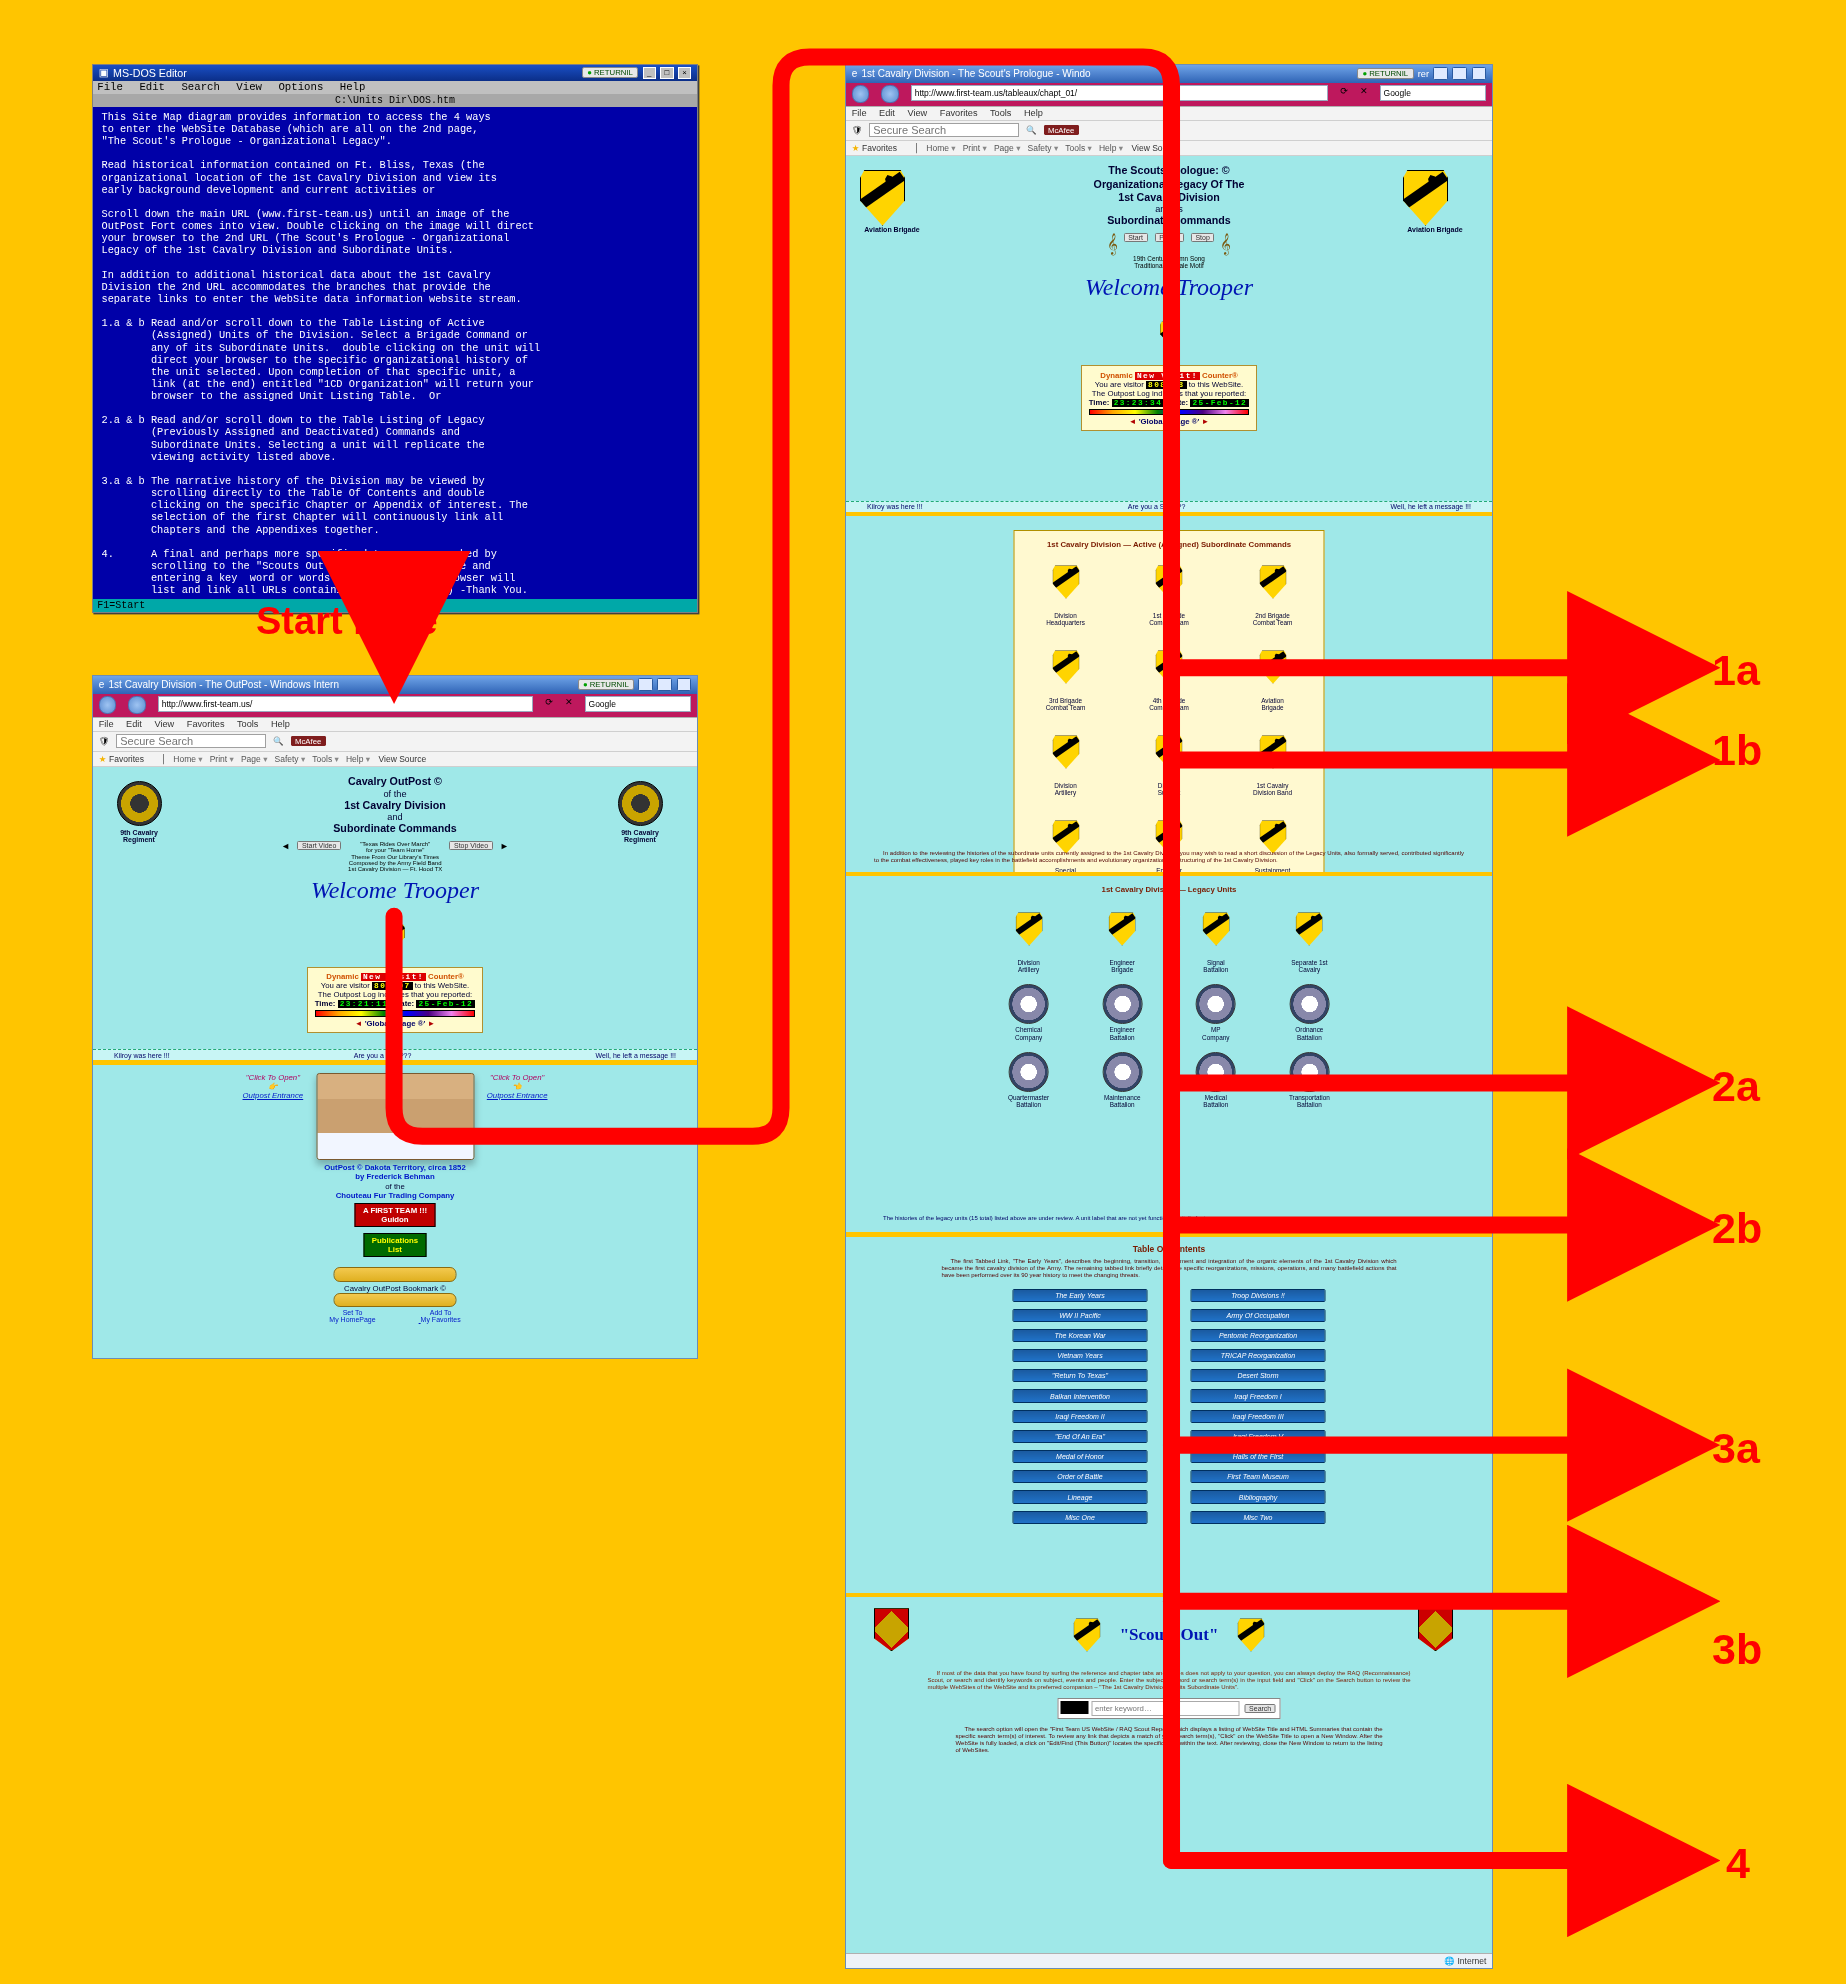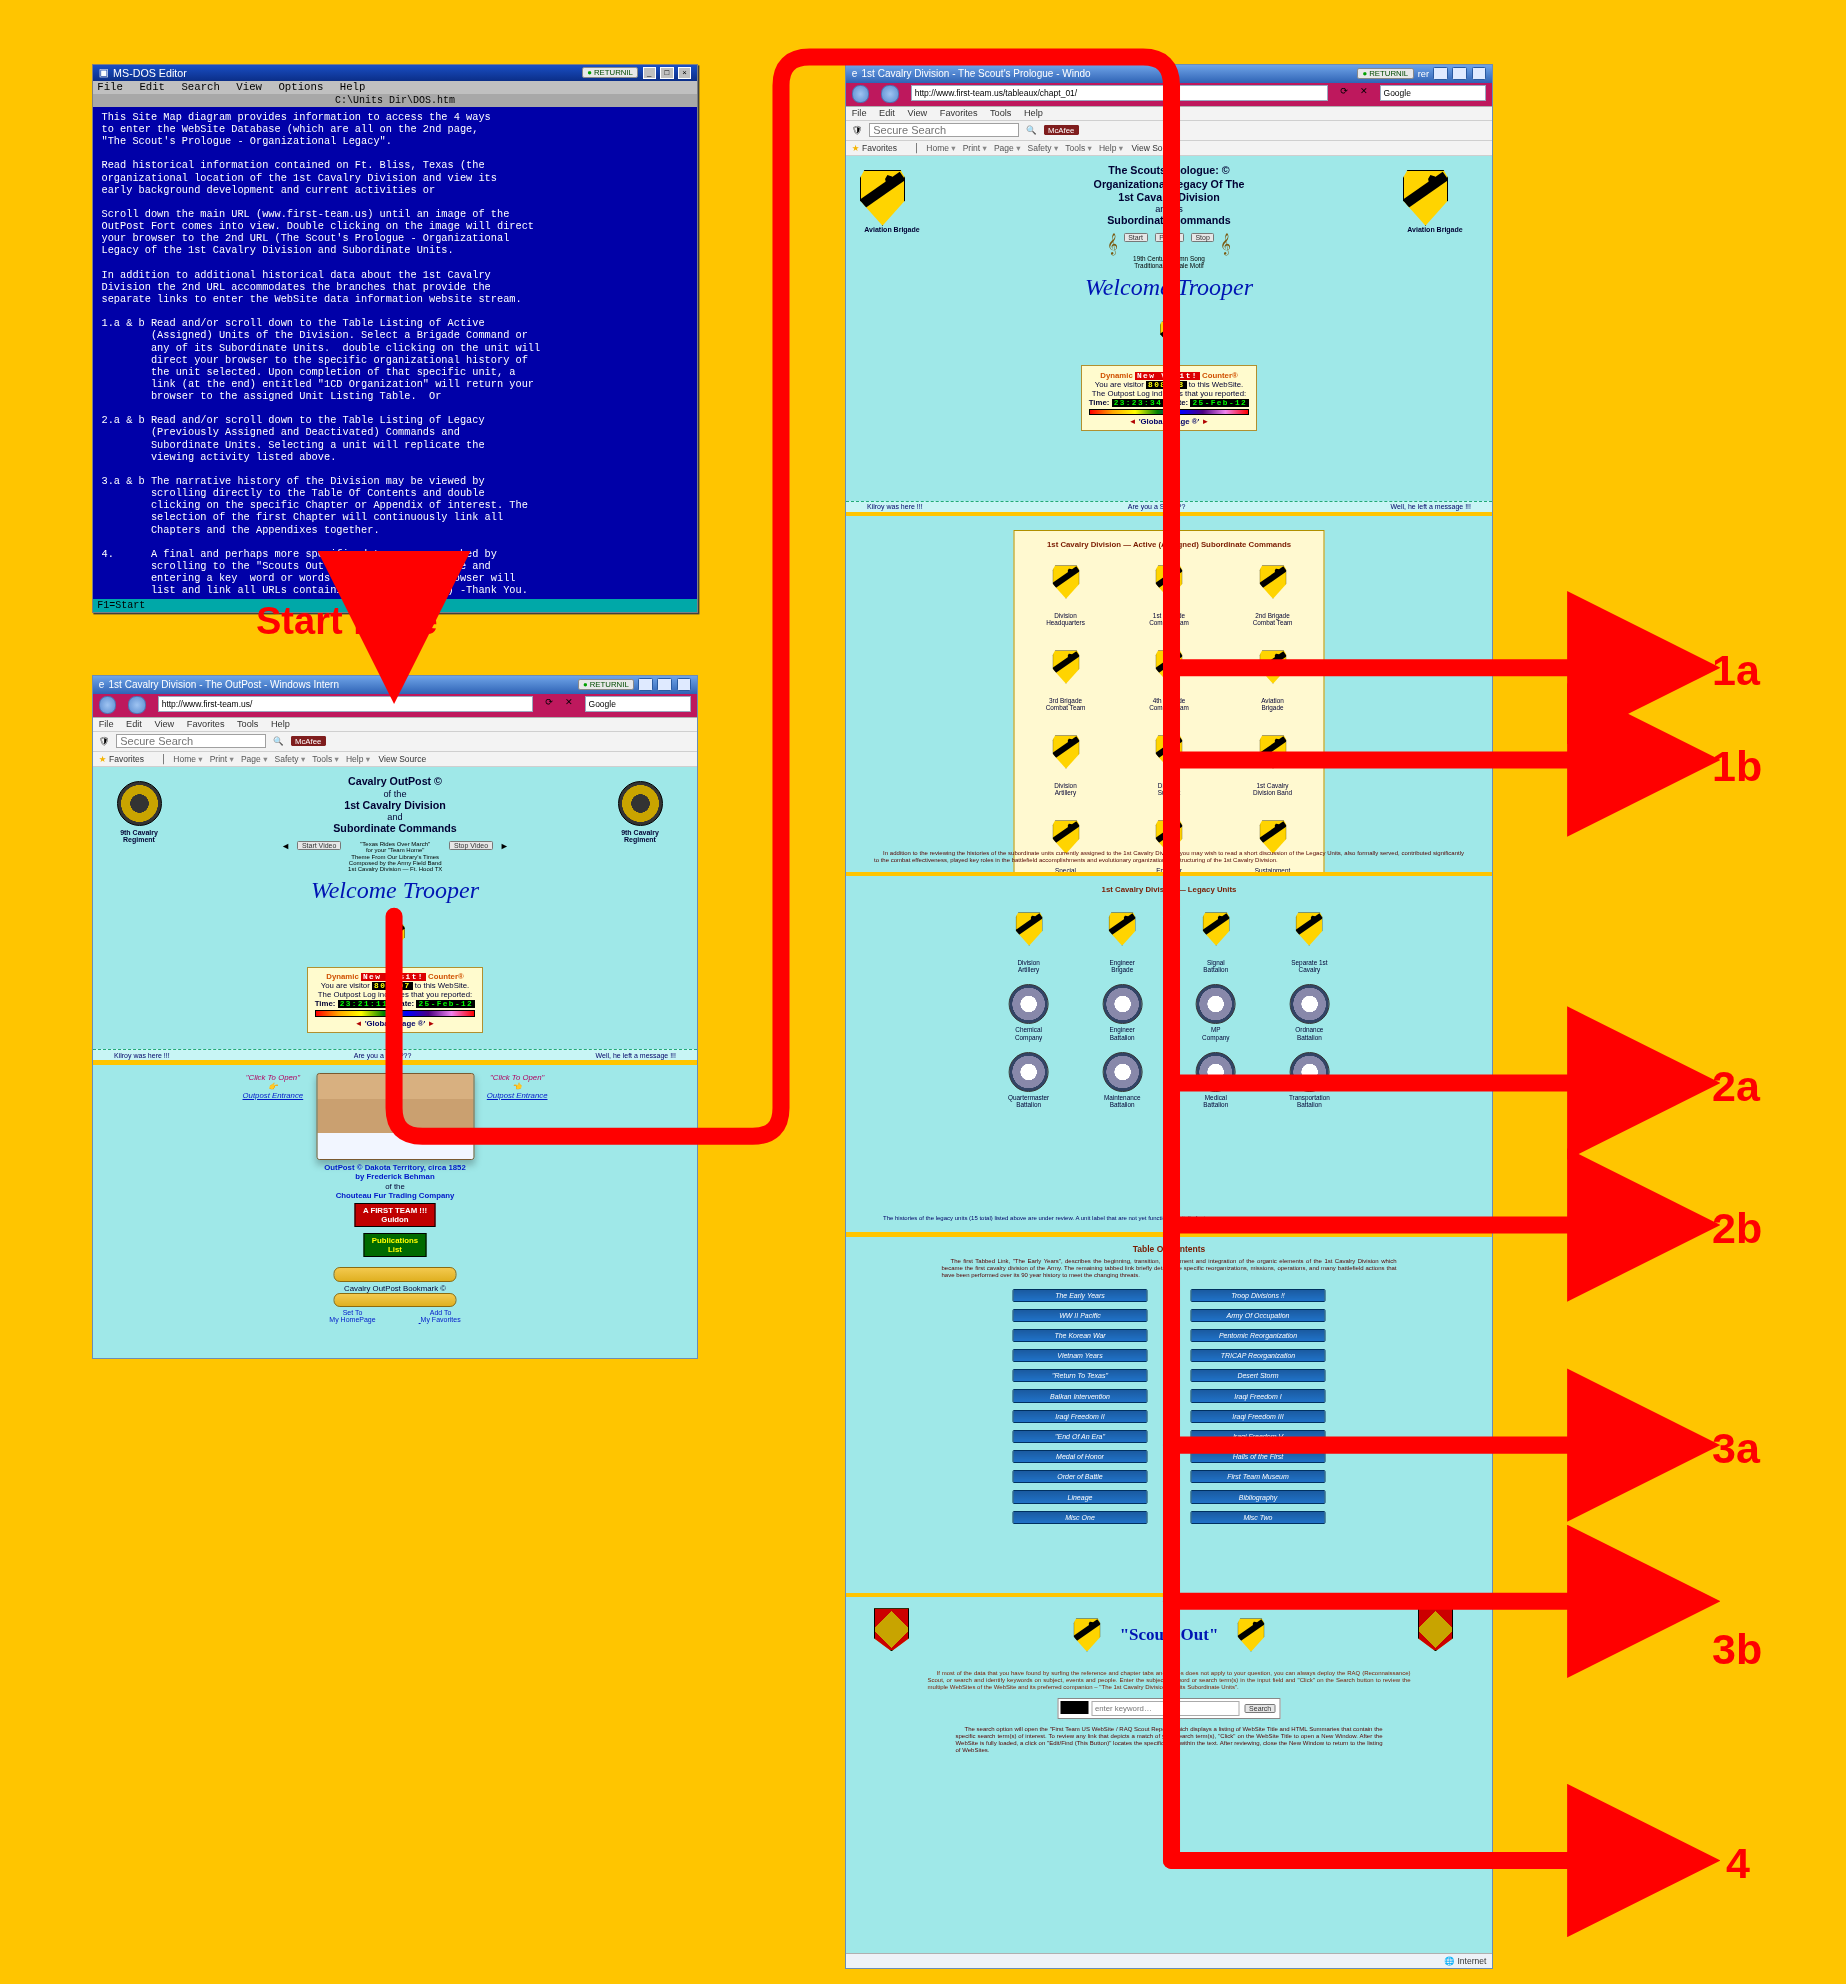--- a/index.html
+++ b/index.html
@@ -827,21 +827,21 @@
     </div>
 
   </div>
   <div class="ie-status">
     <span></span>
     <span><span>🌐</span> <span>Internet</span></span>
   </div>
 </div>
 
 <div class="callout" style="left:1712px;top:646px;">1a</div>
-<div class="callout" style="left:1712px;top:742px;">1b</div>
+<div class="callout" style="left:1712px;top:726px;">1b</div>
 <div class="callout" style="left:1712px;top:1062px;">2a</div>
 <div class="callout" style="left:1712px;top:1204px;">2b</div>
 <div class="callout" style="left:1712px;top:1424px;">3a</div>
 <div class="callout" style="left:1712px;top:1580px;margin-top:45px;">3b</div>
 <div class="callout" style="left:1726px;top:1839px;">4</div>
 
 <svg class="overlay" viewBox="0 0 2600 2795" width="1846" height="1985">
   <defs>
     <marker id="arrow" viewBox="0 0 10 10" refX="8" refY="5" markerWidth="9" markerHeight="9" orient="auto-start-reverse">
       <path d="M 0 0 L 10 5 L 0 10 z" fill="#ff0000"></path>

